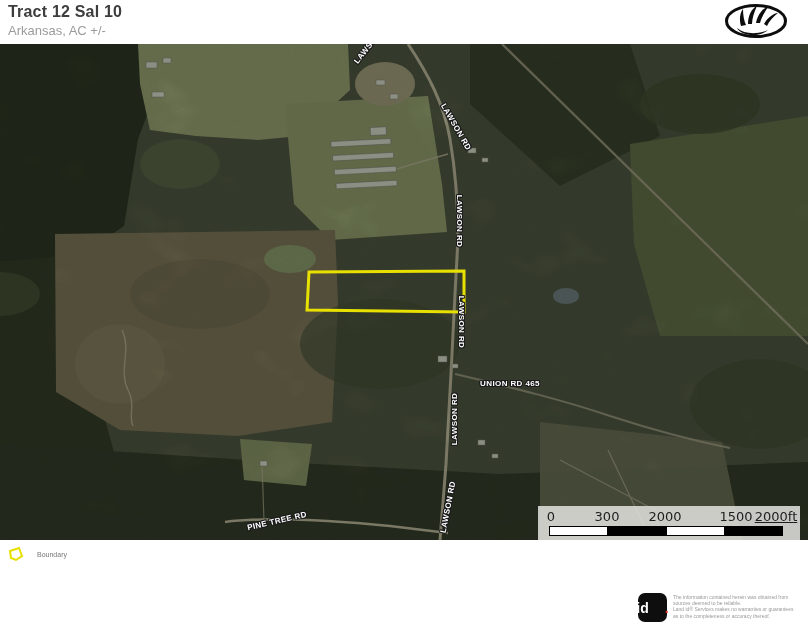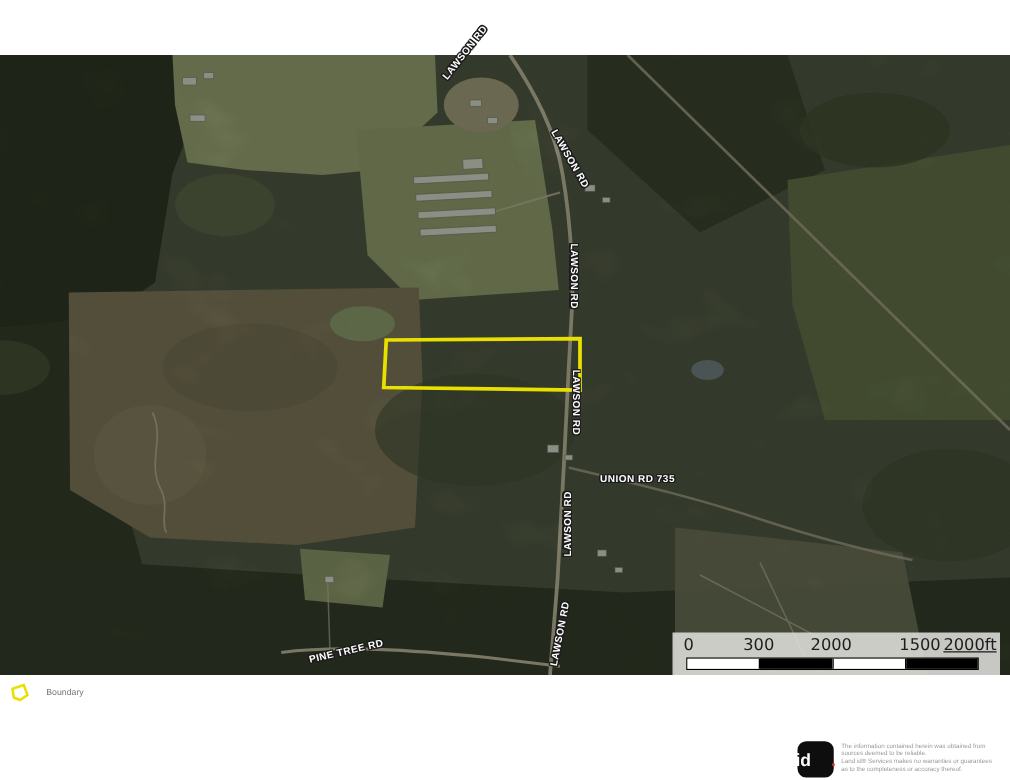--- a/index.html
+++ b/index.html
@@ -117,37 +117,51 @@
       <polygon points="309,228 464,227 464,268 307,266" fill="none" stroke-width="3" stroke="#e8e000"></polygon>
     </svg>
   </div>
 
   <div class="map-label" style="left:372px;top:42px;transform:translate(-50%,-50%) rotate(-52deg);">LAWSON RD</div>
   <div class="map-label" style="left:456px;top:127px;transform:translate(-50%,-50%) rotate(60deg);">LAWSON RD</div>
   <div class="map-label" style="left:459px;top:221px;transform:translate(-50%,-50%) rotate(90deg);">LAWSON RD</div>
   <div class="map-label" style="left:461px;top:322px;transform:translate(-50%,-50%) rotate(90deg);">LAWSON RD</div>
   <div class="map-label" style="left:454px;top:419px;transform:translate(-50%,-50%) rotate(-90deg);">LAWSON RD</div>
   <div class="map-label" style="left:448px;top:507px;transform:translate(-50%,-50%) rotate(-79deg);">LAWSON RD</div>
-  <div class="map-label" style="left:510px;top:383px;transform:translate(-50%,-50%);">UNION RD 735</div>
+  <div class="map-label" style="left:510px;top:383px;transform:translate(-50%,-50%);">UNION RD 465</div>
   <div class="map-label" style="left:277px;top:521px;transform:translate(-50%,-50%) rotate(-13deg);">PINE TREE RD</div>
 
   <div class="scalebar">
     <span class="tick" style="left:13px;">0</span>
     <span class="tick" style="left:69px;">300</span>
     <span class="tick" style="left:127px;">2000</span>
     <span class="tick" style="left:198px;">1500</span>
     <span class="tick" style="left:238px;text-decoration:underline;">2000ft</span>
     <div class="bar">
       <div class="seg w"></div>
       <div class="seg b"></div>
       <div class="seg w2"></div>
       <div class="seg b"></div>
     </div>
   </div>
 
+  <div class="header">
+    <div class="title">Tract 12 Sal 10</div>
+    <div class="subtitle">Arkansas,  AC +/-</div>
+    <svg class="brand-logo" viewBox="0 0 64 36">
+      <ellipse cx="32" cy="18" rx="29.5" ry="15.5" fill="#fff" stroke="#0d0d0d" stroke-width="3"></ellipse>
+      <g fill="#0d0d0d">
+        <path d="M13,25 C20,31 33,32 44,27 C36,34.5 17.5,33.5 13,25 Z"></path>
+        <path d="M17,23 C15,16 16,10 19,6 C19,12 20,18 22,22 Z"></path>
+        <path d="M24,21 C24,12 28,5 33,3 C30,9 28,16 28,21 Z"></path>
+        <path d="M32,20 C34,11 39,5 44,4 C40,10 37,16 36,20 Z"></path>
+        <path d="M40,21 C44,14 50,10 54,10 C49,14 45,18 43,23 Z"></path>
+      </g>
+    </svg>
+  </div>
 
   <div class="footer">
     <div class="legend">
       <svg width="16" height="16" viewBox="0 0 16 16">
         <polygon points="2,5 11,2 14,10 8,14 3,12" fill="#fff" stroke-width="2" stroke="#e8e000"></polygon>
       </svg>
       <span class="legend-label">Boundary</span>
     </div>
 
     <div class="attribution">

